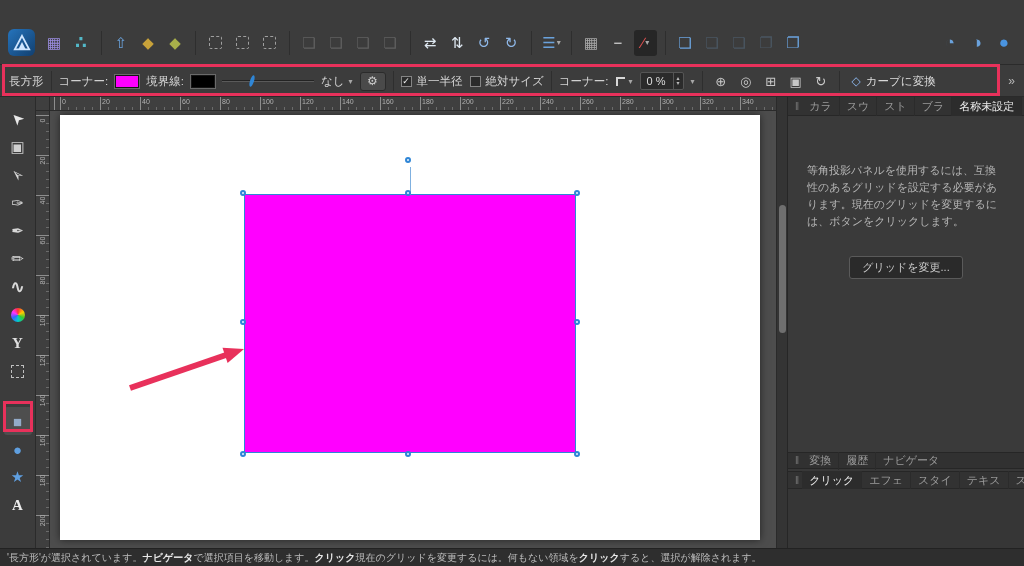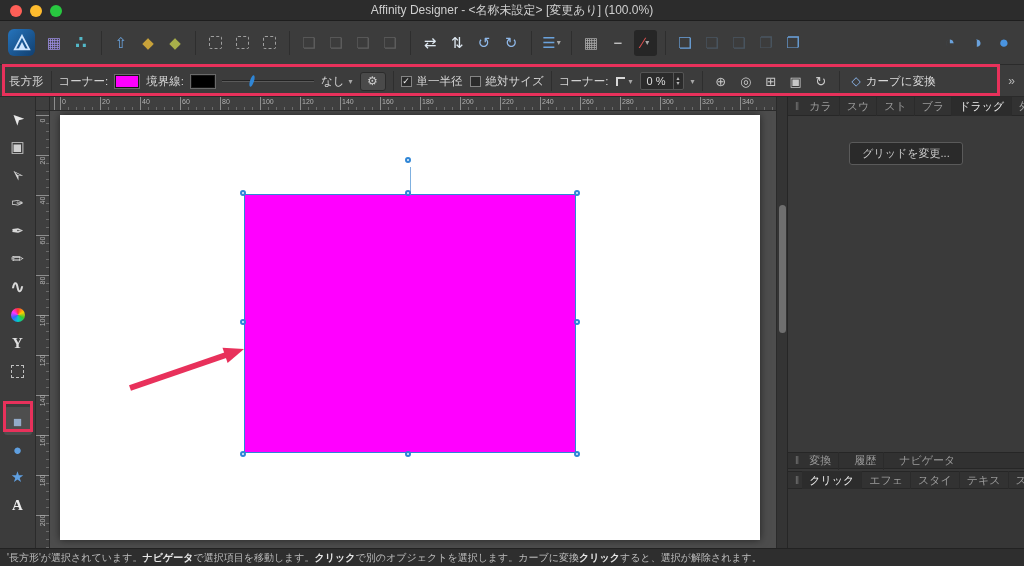--- a/index.html
+++ b/index.html
@@ -148,28 +148,20 @@
   
   .anno { position:absolute; border:3px solid var(--annotation); pointer-events:none; z-index:50; }
   #anno-ctx { left:2px; top:64px; width:998px; height:32px; }
   #anno-tool { left:3px; top:401px; width:30px; height:31px; }
 </style>
 </head>
 <body>
 
 <div id="app">
 
-  <div class="titlebar">
-    <div class="lights">
-      <span class="light red"></span>
-      <span class="light yellow"></span>
-      <span class="light green"></span>
-    </div>
-    <span class="title">Affinity Designer - &lt;名称未設定&gt; [変更あり] (100.0%)</span>
-  </div>
 
   <div class="toolbar">
     <div class="logo">
       <svg viewBox="0 0 20 20" width="18" height="18">
         <path d="M10 2 L18 17 H2 Z" fill="none" stroke="#cfe6ff" stroke-width="2"></path>
         <path d="M10 9 L14 17 H6 Z" fill="#cfe6ff"></path>
       </svg>
     </div>
     <div class="tb-icons">
 
@@ -485,30 +477,31 @@
 
   <div class="rightpanel">
     <div class="tabsrow">
       <span class="grip">‖</span>
       <span style="display:flex;align-items:center;">
 
       <span class="rtab">カラ</span>
           <span class="rtab">スウ</span>
           <span class="rtab">スト</span>
           <span class="rtab">ブラ</span>
-          <span class="rtab active">ドラッグ</span>
+          <span class="rtab active">名称未設定</span>
           <span class="rtab">外観</span>
         </span>
     </div>
     <div class="iso-body">
+      <div class="iso-text">等角投影パネルを使用するには、互換性のあるグリッドを設定する必要があります。現在のグリッドを変更するには、ボタンをクリックします。</div>
       <button class="grid-btn">グリッドを変更...</button>
     </div>
     <div class="tabsrow midrow">
       <span class="grip">‖</span>
-      <span style="display:flex;align-items:center;gap:8px;">
+      <span style="display:flex;align-items:center;">
 
       <span class="rtab">変換</span>
           <span class="rtab">履歴</span>
           <span class="rtab">ナビゲータ</span>
         </span>
     </div>
     <div class="tabsrow botrow">
       <span class="grip">‖</span>
       <span style="display:flex;align-items:center;">
 
@@ -522,21 +515,21 @@
     </div>
     <div class="layers-body"></div>
   </div>
 
   <div class="statusbar">
 
   <span class="seg">'長方形'が選択されています。</span>
       <span class="seg b">ナビゲータ</span>
       <span class="seg">で選択項目を移動します。</span>
       <span class="seg b">クリック</span>
-      <span class="seg">で別のオブジェクトを選択します。カーブに変換</span>
+      <span class="seg">現在のグリッドを変更するには。何もない領域を</span>
       <span class="seg b">クリック</span>
       <span class="seg">すると、選択が解除されます。</span>
     </div>
 
   <div class="anno" id="anno-ctx"></div>
   <div class="anno" id="anno-tool"></div>
 
 </div>
 
 </body></html>

